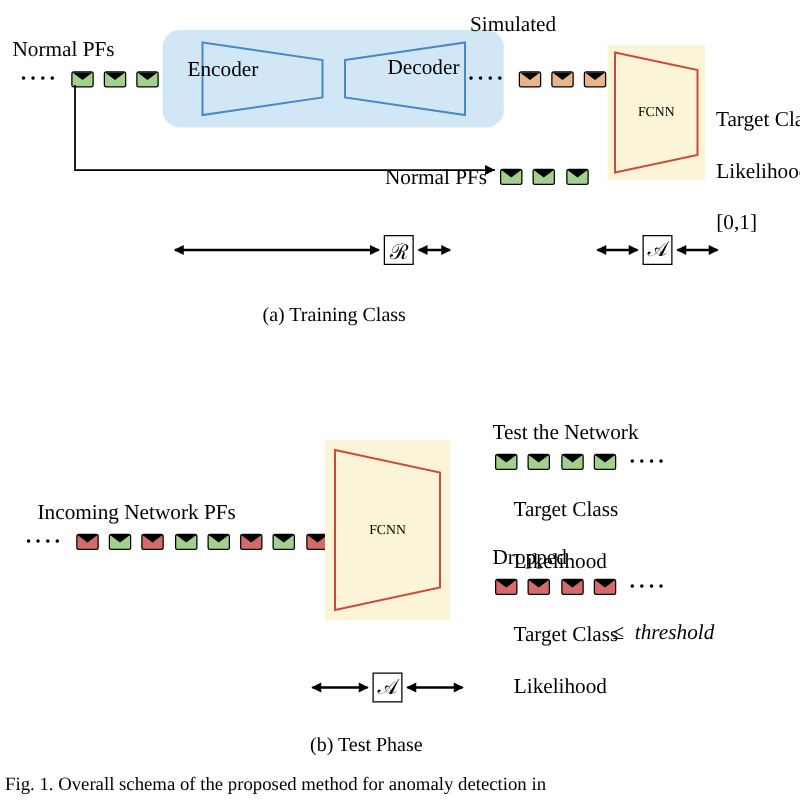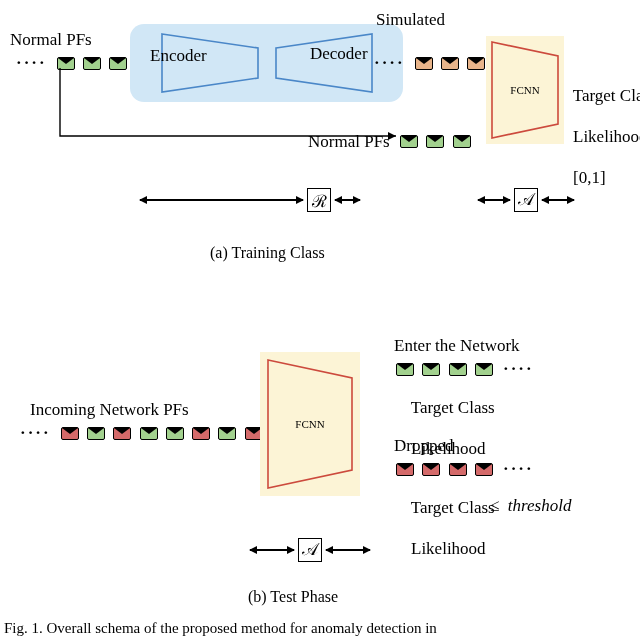--- a/index.html
+++ b/index.html
@@ -205,21 +205,21 @@
     <span class="envelope env-red"></span>
   </div>
 
   <div class="fcnn" style="left:260px; top:352px; width:100px; height:144px;">
     <svg width="100" height="144" viewBox="0 0 100 144" style="position:absolute;left:0;top:0;">
       <polygon points="8,8 92,26 92,118 8,136" fill="none" stroke="#cc4a3d" stroke-width="1.6"></polygon>
     </svg>
     <div class="fcnn-label">FCNN</div>
   </div>
 
-  <div class="label" style="left:394px; top:336px; text-align:left;">Enter the Network</div>
+  <div class="label" style="left:394px; top:336px; text-align:left;">Test the Network</div>
   <div style="position:absolute; left:394px; top:358px;">
     <span class="envelope env-green"></span>
     <span class="envelope env-green"></span>
     <span class="envelope env-green"></span>
     <span class="envelope env-green"></span>
     <span class="dots">····</span>
   </div>
   <div class="label" style="left:394px; top:378px; text-align:left;">
     <span>Target Class</span><br>
     <span>Likelihood</span>

